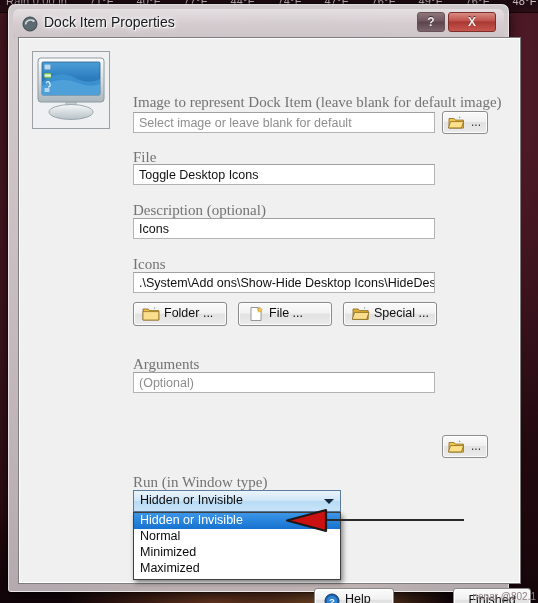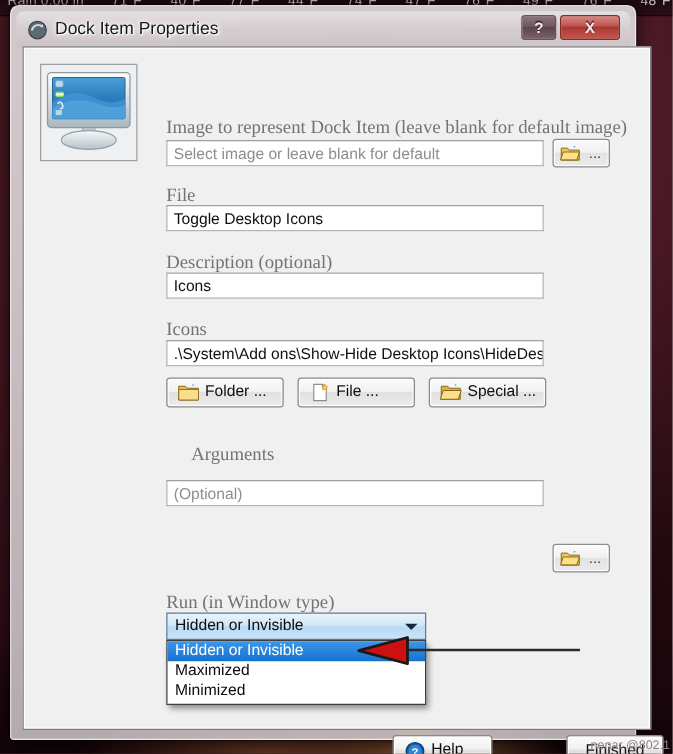--- a/index.html
+++ b/index.html
@@ -431,41 +431,42 @@
     </div>
     <div class="actionbtn" style="left:324px; top:264px; width:94px;">
       <svg width="18" height="16" viewBox="0 0 18 16">
         <path d="M1 3 h5.2 l1.4 1.6 h8.6 v8.8 h-15.2 z" fill="#e0ae3a" stroke="#87681a" stroke-width="0.8"></path>
         <path d="M2.6 6.4 h14.4 l-2.4 7 h-14.4 z" fill="#fbdd8e" stroke="#87681a" stroke-width="0.8"></path>
         <path d="M12 1 l1.4 1 l-1.4 1 z" fill="#7fa0c4"></path>
       </svg>
       <span class="btxt">Special ...</span>
     </div>
 
-    <span class="label" style="left:114px; top:318px;margin-left:20px;">Arguments</span>
-    <div class="field placeholder" style="left:114px; top:334px; width:302px;margin-top:12px;">(Optional)</div>
+    <span class="label" style="left:114px; top:318px;">Arguments</span>
+    <div class="field placeholder" style="left:114px; top:334px; width:302px;">(Optional)</div>
 
     <div class="browsebtn" style="left:423px; top:397px;">
       <svg width="17" height="15" viewBox="0 0 17 15">
         <path d="M1 3.5 h5 l1.4 1.6 h8 v8 h-14.4 z" fill="#f3c44e" stroke="#8a6a18" stroke-width="0.8"></path>
         <path d="M2.6 6.6 h13 l-2.2 6.3 h-13 z" fill="#ffe08a" stroke="#8a6a18" stroke-width="0.8"></path>
         <path d="M11 1.5 l1.6 .8 l-1.6 .9 z" fill="#6f8fb5"></path>
       </svg>
       <span class="bdots">...</span>
     </div>
 
     <span class="label" style="left:114px; top:436px;">Run (in  Window type)</span>
     <div id="combo">
       <span id="combo-value">Hidden or Invisible</span>
       <span id="combo-arrow"></span>
     </div>
     <div id="combo-list">
       <div class="opt selected">Hidden or Invisible</div>
+      <div class="opt">Normal</div>
+      <div class="opt">Minimized</div>
       <div class="opt">Maximized</div>
-      <div class="opt">Minimized</div>
     </div>
 
     <div id="btn-help">
       <svg width="16" height="16" viewBox="0 0 16 16">
         <circle cx="8" cy="8" r="7" fill="#1b5fa8" stroke="#0d3c70" stroke-width="1"></circle>
         <circle cx="8" cy="8" r="5.2" fill="#2f85d6"></circle>
         <text x="8" y="11.6" font-size="9" font-family="Liberation Sans, sans-serif" font-weight="bold" fill="#ffffff" text-anchor="middle">?</text>
       </svg>
       <span class="btxt">Help</span>
     </div>

